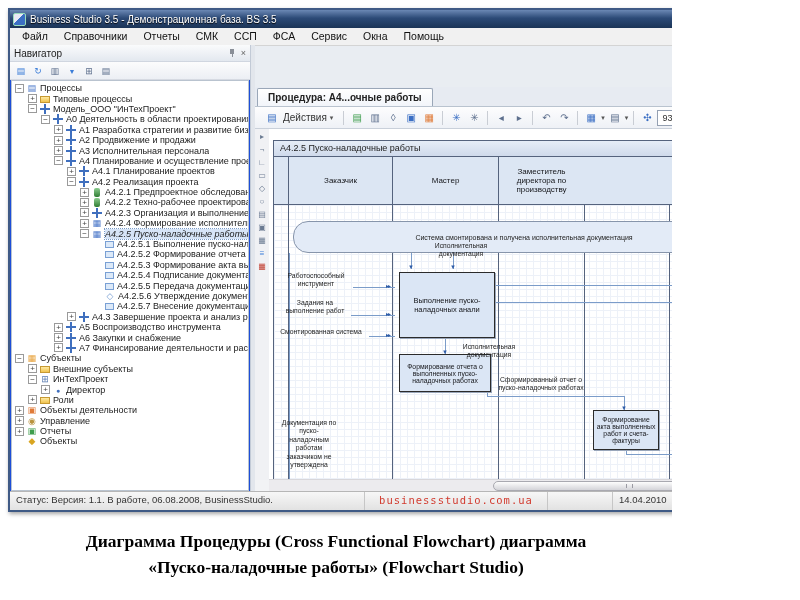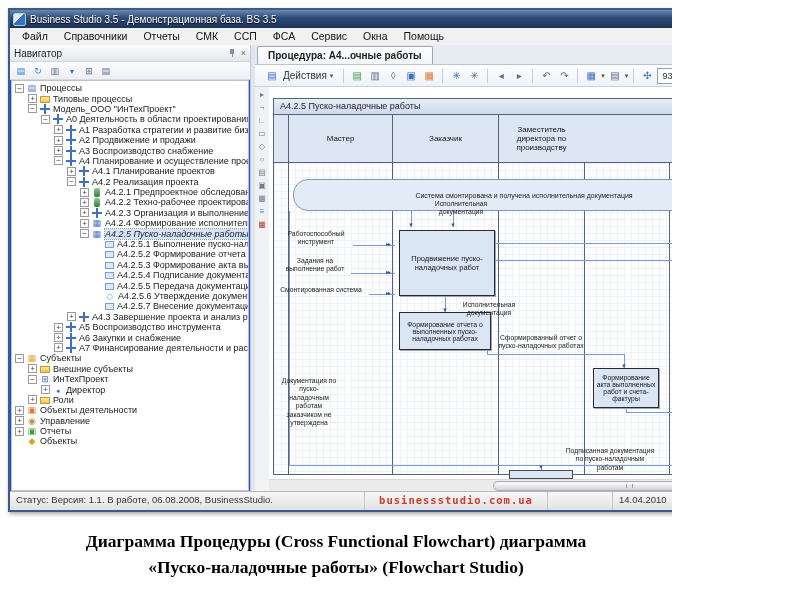--- a/index.html
+++ b/index.html
@@ -61,21 +61,21 @@
   .ic-person::before{content:"●";color:#3f6fbe;font-size:7px;}
   .ic-obj::before{content:"▣";color:#e07b39;}
   .ic-mgmt::before{content:"◉";color:#b9933f;}
   .ic-report::before{content:"▣";color:#3f9e4d;}
   .ic-groups::before{content:"◆";color:#d9a520;}
 
   .splitter{width:4px;flex:none;background:#e2e6ec;}
 
   
   .rp{flex:1;display:flex;flex-direction:column;min-width:0;}
-  .tabbar{height:19px;background:#e7ebf2;border-bottom:1px solid #b9c3cf;display:flex;align-items:flex-end;padding-left:2px;}
+  .tabbar{height:19px;background:#e7ebf2;border-bottom:1px solid #b9c3cf;display:flex;align-items:flex-end;padding-left:2px;margin-top:42px;}
   .tab{height:17px;background:linear-gradient(#fff,#f2f5fa);border:1px solid #9aa7b8;border-bottom:none;
        border-radius:2px 2px 0 0;padding:0 10px;font-size:10px;font-weight:bold;color:#222;line-height:17px;}
   .tabbar .spring{flex:1;}
   .tnav{width:14px;text-align:center;font-size:9px;color:#777;line-height:17px;}
   .toolbar{height:21px;background:linear-gradient(#fdfdfe,#eef1f6);border-bottom:1px solid #c9d0da;
            display:flex;align-items:center;padding:0 4px;gap:2px;font-size:10px;color:#333;}
   .sep{width:1px;height:14px;background:#c9cdd4;margin:0 3px;flex:none;}
   .tico2{width:16px;height:16px;flex:none;text-align:center;font-size:10px;line-height:16px;color:#5d6f8d;}
   .tico2.blue{color:#3b6fc4;} .tico2.green{color:#3f9e4d;} .tico2.orange{color:#e07b39;}
   .actions{display:flex;align-items:center;gap:3px;padding:0 4px;height:17px;border:1px solid transparent;}
@@ -145,21 +145,21 @@
           background:linear-gradient(#fdfdfd,#d4d4d9);border:1px solid #a9a9b0;}
   .hthumb .grip{position:absolute;top:2px;bottom:2px;left:50%;width:5px;margin-left:-3px;
                 border-left:1px solid #9a9aa2;border-right:1px solid #9a9aa2;}
   .hbtn{position:absolute;top:0;bottom:0;width:12px;text-align:center;font-size:6px;color:#555;line-height:12px;}
 
   
   .statusbar{position:absolute;left:0;bottom:0;right:0;height:18px;display:flex;align-items:stretch;
              background:linear-gradient(#f7f7f7,#e2e2e2);border-top:1px solid #b6b6b6;font-size:9.5px;color:#333;}
   .ssec{border-right:1px solid #c6c6c6;padding:2px 6px;white-space:nowrap;overflow:hidden;}
   .ssec.grow{flex:1;}
-  .ssec.site{width:170px;font-family:"DejaVu Sans Mono",monospace;color:#d23b2f;font-weight:bold;
+  .ssec.site{width:170px;font-family:"DejaVu Sans Mono",monospace;color:#d23b2f;font-weight:normal;
              font-size:10.5px;letter-spacing:1px;text-align:center;}
   .ssec.gap{width:52px;} .ssec.date{width:86px;} .ssec.end{width:66px;border-right:none;}
 
   
   .caption{position:absolute;left:0;top:528px;width:100%;text-align:center;
            font-family:"Liberation Serif",serif;font-weight:bold;font-size:17.5px;line-height:1.5;color:#000;}
 </style>
 </head>
 <body>
 
@@ -230,21 +230,21 @@
               <span class="tlabel">А1 Разработка стратегии и развитие бизнеса</span>
             </div>
             <div class="trow" style="padding-left: 42px;">
               <span class="exp">+</span>
               <span class="tico ic-cross"></span>
               <span class="tlabel">А2 Продвижение и продажи</span>
             </div>
             <div class="trow" style="padding-left: 42px;">
               <span class="exp">+</span>
               <span class="tico ic-cross"></span>
-              <span class="tlabel">А3 Воспроизводство снабжение</span>
+              <span class="tlabel">А3 Исполнительная персонала</span>
             </div>
             <div class="trow" style="padding-left: 42px;">
               <span class="exp">−</span>
               <span class="tico ic-cross"></span>
               <span class="tlabel">А4 Планирование и осуществление проектных работ</span>
             </div>
             <div class="trow" style="padding-left: 55px;">
               <span class="exp">+</span>
               <span class="tico ic-cross"></span>
               <span class="tlabel">А4.1 Планирование проектов</span>
@@ -440,22 +440,22 @@
               <span class="ptool g-picture"></span>
               <span class="ptool g-button"></span>
               <span class="ptool g-align"></span>
               <span class="ptool g-delete"></span>
           </div>
 
           <div class="stage">
             <div class="dtitle">А4.2.5 Пуско-наладочные работы</div>
             <div class="lanehdr">
               <div class="lane-m"></div>
-              <div class="lane">Мастер</div>
-                <div class="lane">Заказчик</div>
+              <div class="lane">Заказчик</div>
+                <div class="lane">Мастер</div>
                 <div class="lane">Заместитель директора по производству</div>
             </div>
 
             <div class="gridarea">
               <div class="laneline" style="left:14px"></div>
               <div class="laneline" style="left:118px"></div>
               <div class="laneline" style="left:224px"></div>
               <div class="laneline" style="left:310px"></div>
               <div class="laneline" style="left:395px"></div>
             </div>
@@ -484,21 +484,21 @@
             <div class="hl" style="left:357px;top:325px;width:92px"></div>
             <div class="vl" style="left:449px;top:325px;height:7px"></div>
             <span class="ar" style="left:446px;top:327px">▼</span>
             <div class="vl" style="left:443px;top:374px;height:5px"></div>
             <div class="hl" style="left:20px;top:378px;width:423px"></div>
             <div class="vl" style="left:272px;top:378px;height:5px"></div>
             <span class="ar" style="left:269px;top:377px">▼</span>
             <div class="vl" style="left:20px;top:124px;height:254px"></div>
 
             <div class="pill">Система смонтирована и получена исполнительная документация</div>
-            <div class="pbox" style="left:130px;top:143px;width:96px;height:66px">Продвижение пуско-наладочных работ</div>
+            <div class="pbox" style="left:130px;top:143px;width:96px;height:66px">Выполнение пуско-наладочных анали</div>
             <div class="pbox small" style="left:130px;top:225px;width:92px;height:38px">Формирование отчета о выполненных пуско-наладочных работах</div>
             <div class="pbox small" style="left:324px;top:281px;width:66px;height:40px">Формирование акта выполненных работ и счета-фактуры</div>
             <div class="pbox small" style="left:409px;top:332px;width:68px;height:42px">Подписание документации по пуско-наладочным работам</div>
             <div class="sliver"></div>
 
             <div class="dlabel" style="left:150px;top:113px;width:84px">Исполнительная документация</div>
             <div class="dlabel" style="left:10px;top:143px;width:74px">Работоспособный инструмент</div>
             <div class="dlabel" style="left:8px;top:170px;width:76px">Задания на выполнение работ</div>
             <div class="dlabel" style="left:4px;top:199px;width:96px">Смонтированная система</div>
             <div class="dlabel" style="left:180px;top:214px;width:80px">Исполнительная документация</div>

